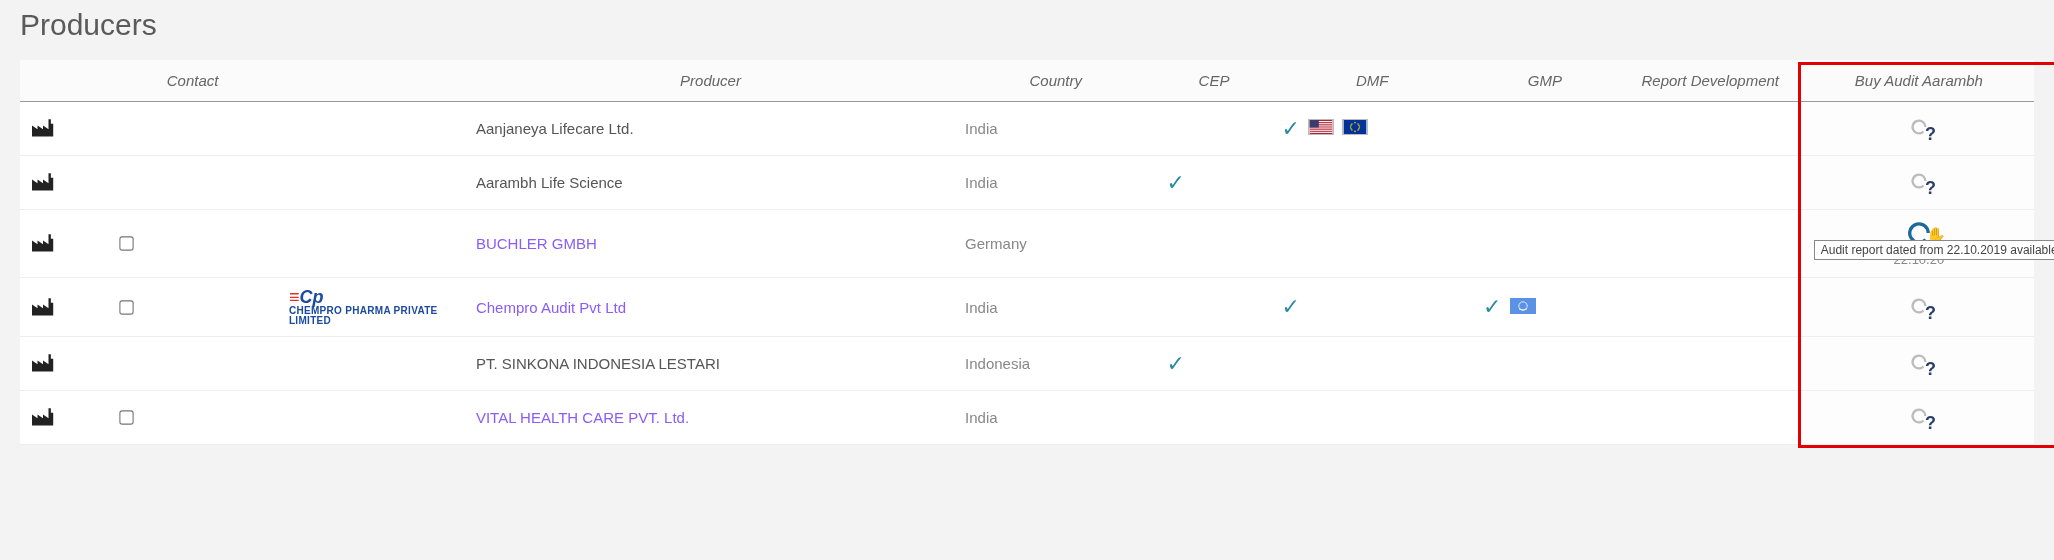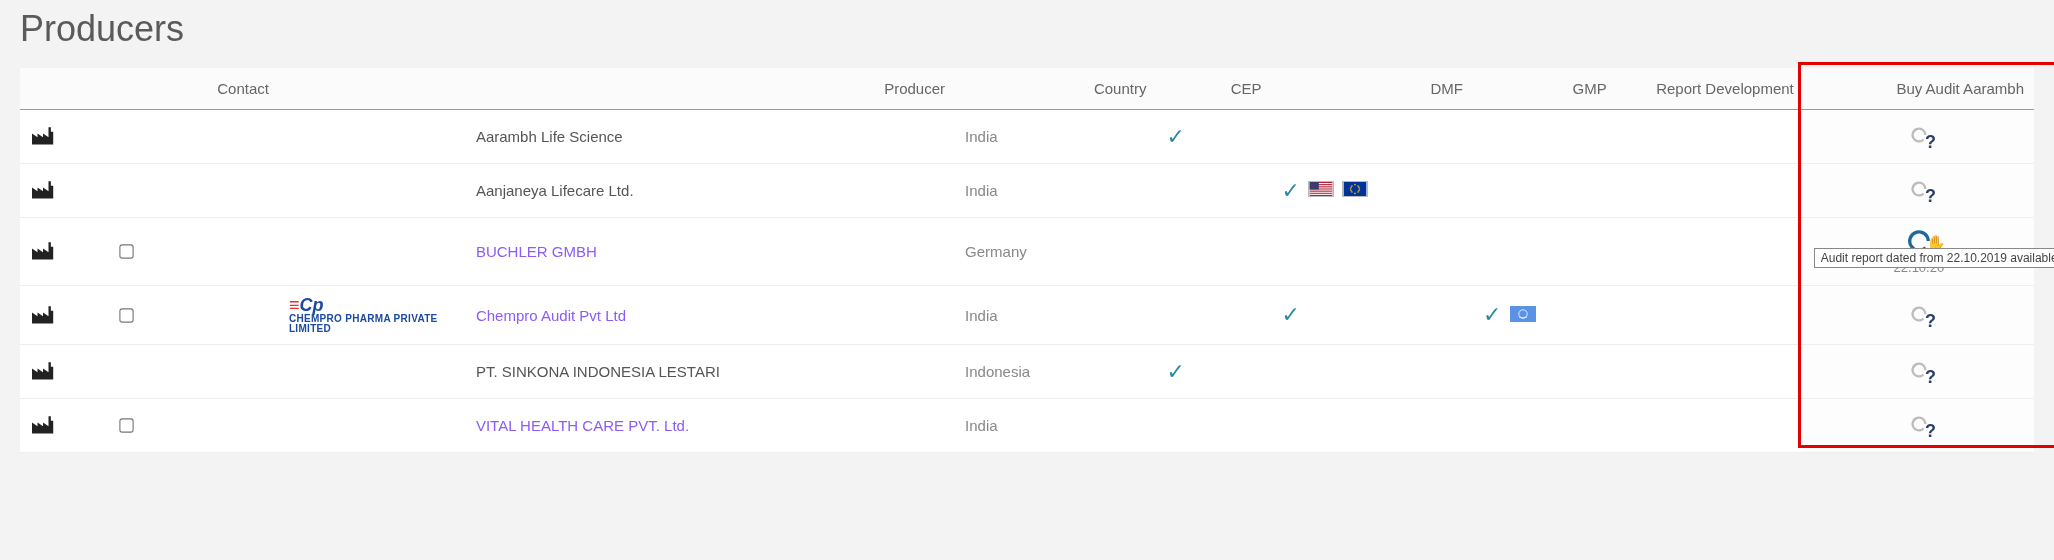--- a/index.html
+++ b/index.html
@@ -5,39 +5,40 @@
   * { box-sizing: border-box; }
   body {
     margin: 0;
     font-family: "Segoe UI", Arial, sans-serif;
     background: #f3f3f3;
     color: #555;
     padding: 0 20px 20px 20px;
   }
   h1.page-title {
     font-weight: 300;
-    font-size: 36px;
+    font-size: 30px;
     color: #5a5a5a;
     margin: 8px 0 18px 0;
   }
   table.producers {
     width: 100%;
     border-collapse: collapse;
     background: #fff;
     table-layout: fixed;
   }
   table.producers th {
-    text-align: right;
+    text-align: center;
     font-weight: 400;
     color: #666;
     padding: 12px 10px;
     border-bottom: 1px solid #999;
     background: #fbfbfb;
     vertical-align: top;
     font-size: 15px;
+    font-style: italic;
   }
   table.producers td {
     padding: 10px 10px;
     border-bottom: 1px solid #eee;
     vertical-align: middle;
     font-size: 15px;
     height: 54px;
   }
   .col-factory { width: 60px; }
   .col-contact { width: 120px; }
@@ -140,42 +141,20 @@
   </thead>
   <tbody id="tbody">
         <tr>
           <td><span class="factory-icon">
   <svg viewBox="0 0 32 28">
                 <path d="M2 26V12l7 5V12l7 5V12l7 5V4h3v6h3v16H2z"></path>
               </svg>
 </span></td>
           <td></td>
           <td></td>
-          <td><span class="producer-name">Aarambh Life Science</span></td>
-          <td class="country">India</td>
-          <td>
-  <span class="check">✓</span>
-</td>
-          <td></td>
-          <td></td>
-          <td></td>
-          <td class="buy-cell"><span class="audit-icon"><span class="icon-wrap">
-  <svg class="swirl" viewBox="0 0 24 24">
-                  <path fill="#bcbcbc" d="M12 2a10 10 0 1 0 7 17l-2-2a7 7 0 1 1 2-5h3A10 10 0 0 0 12 2z"></path>
-                </svg>
-<span class="q">?</span></span></span></td>
-        </tr>
-        <tr>
-          <td><span class="factory-icon">
-  <svg viewBox="0 0 32 28">
-                <path d="M2 26V12l7 5V12l7 5V12l7 5V4h3v6h3v16H2z"></path>
-              </svg>
-</span></td>
-          <td></td>
-          <td></td>
           <td><span class="producer-name">Aanjaneya Lifecare Ltd.</span></td>
           <td class="country">India</td>
           <td></td>
           <td>
   <span class="check">✓</span>
 
   <span class="flag"><svg viewBox="0 0 26 16">
     <rect width="26" height="16" fill="#b22234"></rect>
     <g fill="#fff">
                   <rect y="1.2" width="26" height="1.2"></rect>
@@ -213,20 +192,42 @@
                   <path fill="#bcbcbc" d="M12 2a10 10 0 1 0 7 17l-2-2a7 7 0 1 1 2-5h3A10 10 0 0 0 12 2z"></path>
                 </svg>
 <span class="q">?</span></span></span></td>
         </tr>
         <tr>
           <td><span class="factory-icon">
   <svg viewBox="0 0 32 28">
                 <path d="M2 26V12l7 5V12l7 5V12l7 5V4h3v6h3v16H2z"></path>
               </svg>
 </span></td>
+          <td></td>
+          <td></td>
+          <td><span class="producer-name">Aarambh Life Science</span></td>
+          <td class="country">India</td>
+          <td>
+  <span class="check">✓</span>
+</td>
+          <td></td>
+          <td></td>
+          <td></td>
+          <td class="buy-cell"><span class="audit-icon"><span class="icon-wrap">
+  <svg class="swirl" viewBox="0 0 24 24">
+                  <path fill="#bcbcbc" d="M12 2a10 10 0 1 0 7 17l-2-2a7 7 0 1 1 2-5h3A10 10 0 0 0 12 2z"></path>
+                </svg>
+<span class="q">?</span></span></span></td>
+        </tr>
+        <tr>
+          <td><span class="factory-icon">
+  <svg viewBox="0 0 32 28">
+                <path d="M2 26V12l7 5V12l7 5V12l7 5V4h3v6h3v16H2z"></path>
+              </svg>
+</span></td>
           <td><input type="checkbox" class="contact-checkbox" style=""></td>
           <td></td>
           <td><span class="producer-name underlined">BUCHLER GMBH</span></td>
           <td class="country">Germany</td>
           <td></td>
           <td></td>
           <td></td>
           <td></td>
           <td class="buy-cell"><span class="audit-icon"><span class="icon-wrap">
   <svg class="swirl-big" viewBox="0 0 24 24">

